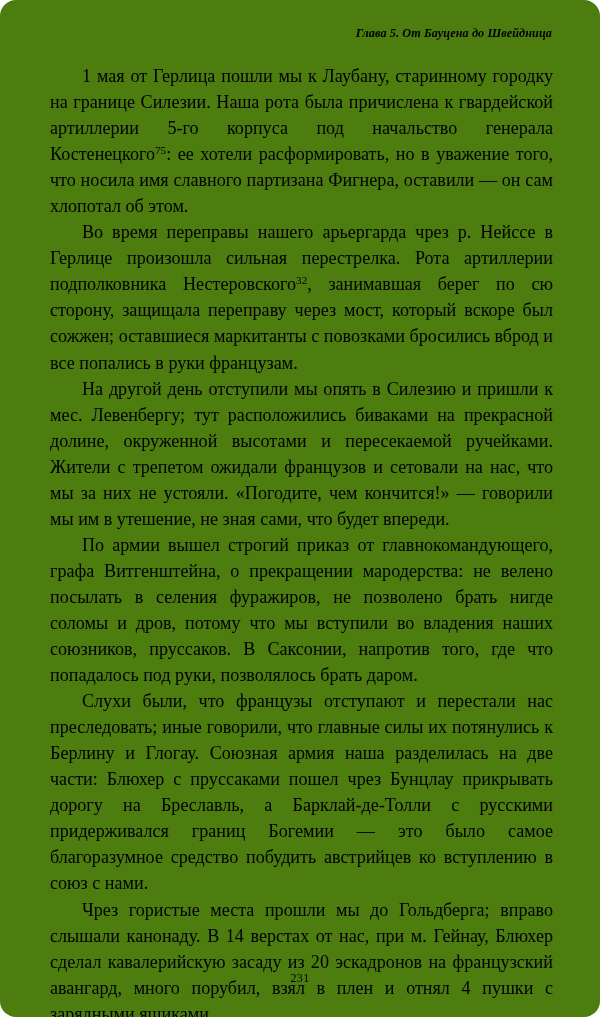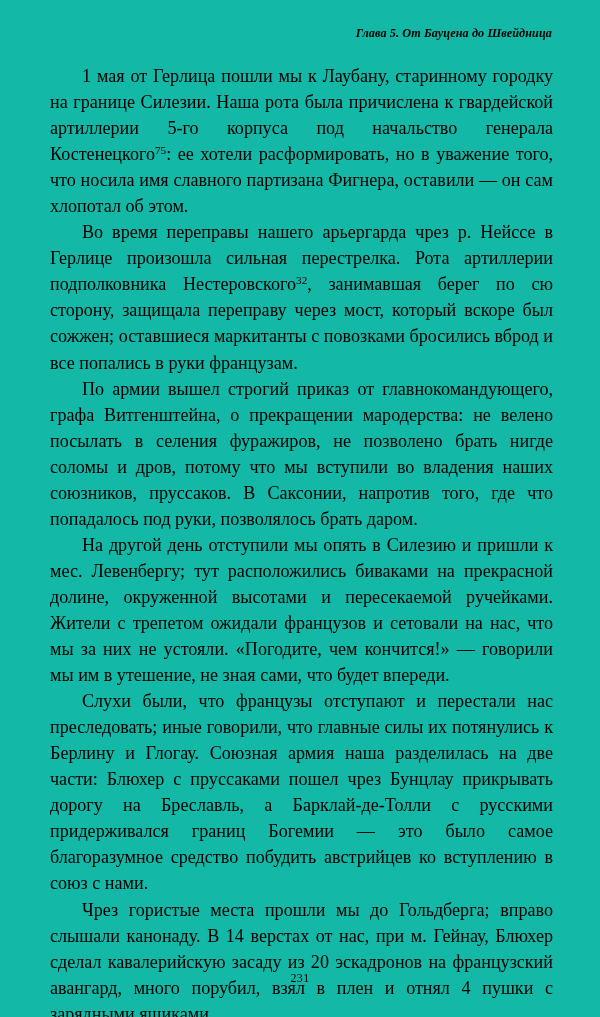--- a/index.html
+++ b/index.html
@@ -11,23 +11,24 @@
   body {
     font-family: "Liberation Serif", "DejaVu Serif", serif;
     color: #000000;
   }
 
   .page {
     position: relative;
     width: 600px;
     height: 1017px;
     margin: 0 auto;
-    background: #14b8a6;
+    background: #4d7c0f;
     overflow: hidden;
     box-sizing: border-box;
+    border-radius: 16px;
   }
 
   
   .running-head {
     position: absolute;
     top: 27px;
     left: 48px;
     right: 48px;
     text-align: right;
     font-style: italic;
@@ -90,25 +91,25 @@
 
     <p class="para">
       <span>1 мая от Герлица пошли мы к Лаубану, старинному городку на границе Силезии. Наша рота была причислена к гвардейской артиллерии 5-го корпуса под начальство генерала Костенецкого</span><sup>75</sup><span>: ее хотели расформировать, но в уважение того, что носила имя славного партизана Фигнера, оставили — он сам хлопотал об этом.</span>
     </p>
 
     <p class="para">
       <span>Во время переправы нашего арьергарда чрез р. Нейссе в Герлице произошла сильная перестрелка. Рота артиллерии подполковника Нестеровского</span><sup>32</sup><span>, занимавшая берег по сю сторону, защищала переправу через мост, который вскоре был сожжен; оставшиеся маркитанты с повозками бросились вброд и все попались в руки французам.</span>
     </p>
 
     <p class="para">
-      <span>По армии вышел строгий приказ от главнокомандующего, графа Витгенштейна, о прекращении мародерства: не велено посылать в селения фуражиров, не позволено брать нигде соломы и дров, потому что мы вступили во владения наших союзников, пруссаков. В Саксонии, напротив того, где что попадалось под руки, позволялось брать даром.</span>
+      <span>На другой день отступили мы опять в Силезию и пришли к мес. Левенбергу; тут расположились биваками на прекрасной долине, окруженной высотами и пересекаемой ручейками. Жители с трепетом ожидали французов и сетовали на нас, что мы за них не устояли. «Погодите, чем кончится!» — говорили мы им в утешение, не зная сами, что будет впереди.</span>
     </p>
 
     <p class="para">
-      <span>На другой день отступили мы опять в Силезию и пришли к мес. Левенбергу; тут расположились биваками на прекрасной долине, окруженной высотами и пересекаемой ручейками. Жители с трепетом ожидали французов и сетовали на нас, что мы за них не устояли. «Погодите, чем кончится!» — говорили мы им в утешение, не зная сами, что будет впереди.</span>
+      <span>По армии вышел строгий приказ от главнокомандующего, графа Витгенштейна, о прекращении мародерства: не велено посылать в селения фуражиров, не позволено брать нигде соломы и дров, потому что мы вступили во владения наших союзников, пруссаков. В Саксонии, напротив того, где что попадалось под руки, позволялось брать даром.</span>
     </p>
 
     <p class="para">
       <span>Слухи были, что французы отступают и перестали нас преследовать; иные говорили, что главные силы их потянулись к Берлину и Глогау. Союзная армия наша разделилась на две части: Блюхер с пруссаками пошел чрез Бунцлау прикрывать дорогу на Бреславль, а Барклай-де-Толли с русскими придерживался границ Богемии — это было самое благоразумное средство побудить австрийцев ко вступлению в союз с нами.</span>
     </p>
 
     <p class="para">
       <span>Чрез гористые места прошли мы до Гольдберга; вправо слышали канонаду. В 14 верстах от нас, при м. Гейнау, Блюхер сделал кавалерийскую засаду из 20 эскадронов на французский авангард, много порубил, взял в плен и отнял 4 пушки с зарядными ящиками</span>
     </p>
 

